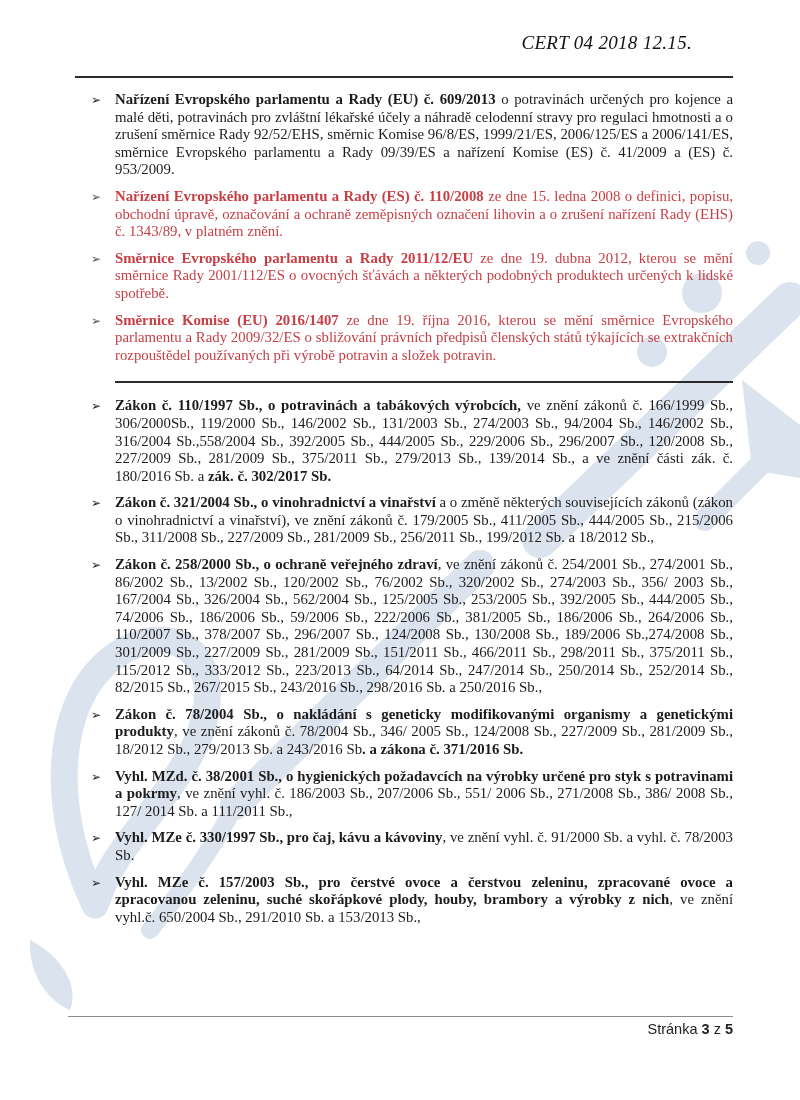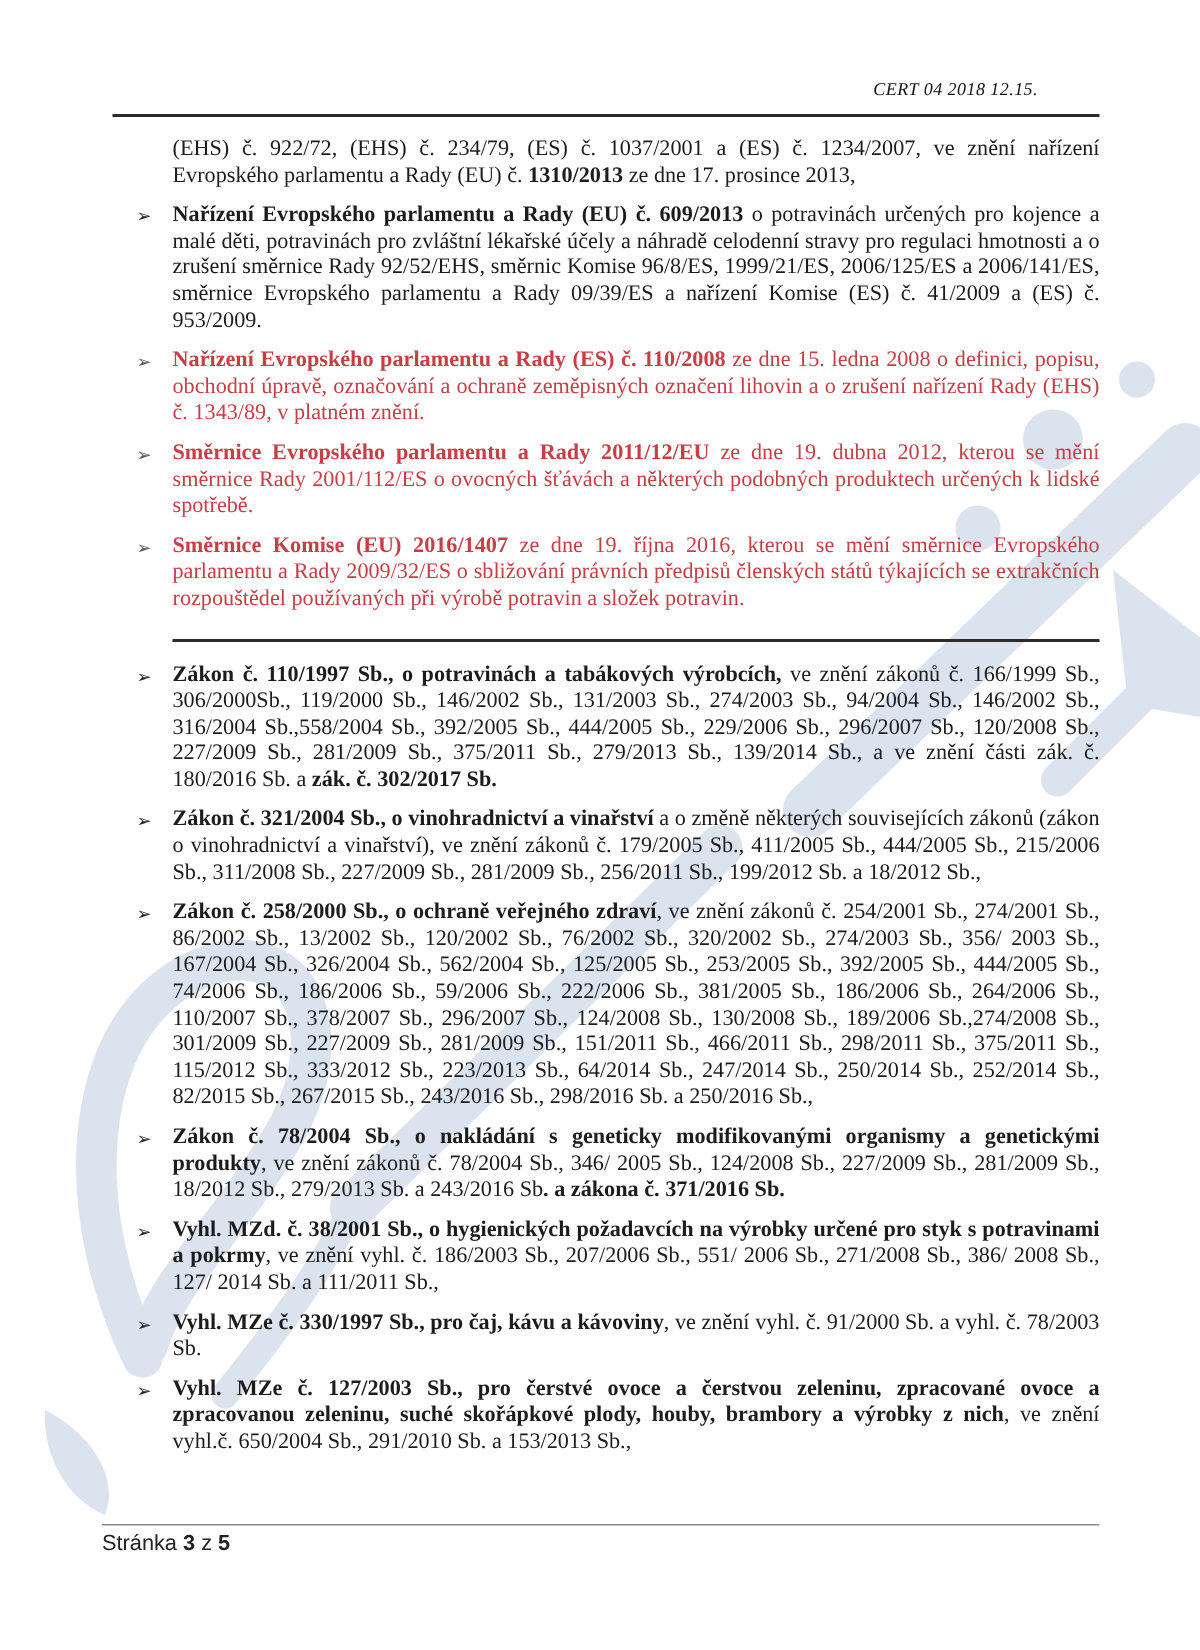--- a/index.html
+++ b/index.html
@@ -9,22 +9,22 @@
     margin:0 auto;
     background:#ffffff;
     overflow:hidden;
     font-family:"Liberation Serif", serif;
     color:#1c1c1c;
   }
   .watermark{position:absolute;left:0;top:0;width:800px;height:1100px;z-index:0;}
   .page-body{position:relative;z-index:1;}
 
   .header-code{
-    position:absolute;top:52px;right:108px;
-    font-style:italic;font-size:12px;letter-spacing:.3px;
+    position:absolute;top:32px;right:108px;
+    font-style:italic;font-size:19px;letter-spacing:.3px;
     color:#141414;white-space:nowrap;
   }
   .content{position:absolute;left:75px;top:76px;width:658px;}
   hr{border:none;margin:0;}
   .top-rule{border-top:2px solid #2b2b2b;margin-bottom:13px;}
   .mid-rule{border-top:2px solid #2b2b2b;margin:17px 0 14px 40px;}
 
   .intro{
     margin:0 0 9px 40px;
     font-size:14.8px;line-height:17.6px;
@@ -41,21 +41,21 @@
     position:absolute;left:-24px;top:1px;
     font-family:"DejaVu Sans", sans-serif;
     font-size:12px;color:#222;
   }
   li.item.red{color:#c73e44;}
   li.item.red .marker{color:#555;}
   b{font-weight:bold;}
 
   .footer{
     position:absolute;left:68px;top:1016px;width:665px;z-index:1;
-    text-align:left;
+    text-align:right;
   }
   .footer-rule{border-top:1.5px solid #8a8a8a;margin-bottom:4px;}
   .footer-text{
     font-family:"Liberation Sans", sans-serif;
     font-size:14.5px;color:#222;
   }
   .footer-text b{font-weight:bold;}
 </style>
 </head>
 <body>
@@ -78,21 +78,20 @@
       <path d="M 30 940 C 60 955 80 985 70 1010 C 45 1000 28 970 30 940 Z"></path>
     </g>
   </svg>
 
   <div class="page-body">
     <div class="header-code">CERT  04 2018 12.15.</div>
 
     <div class="content">
       <hr class="top-rule">
 
-      <p class="intro"><span>(EHS) č. 922/72, (EHS) č. 234/79, (ES) č. 1037/2001 a (ES) č. 1234/2007, ve znění nařízení Evropského parlamentu a Rady (EU) č. </span><b>1310/2013</b><span> ze dne 17. prosince 2013,</span></p>
 
       <ul class="reg-list">
         <li class="item">
           <span class="marker">➢</span>
           <b>Nařízení Evropského parlamentu a Rady (EU) č. 609/2013</b><span> o potravinách určených pro kojence a malé děti, potravinách pro zvláštní lékařské účely a náhradě celodenní stravy pro regulaci hmotnosti a o zrušení směrnice Rady 92/52/EHS, směrnic Komise 96/8/ES, 1999/21/ES, 2006/125/ES a 2006/141/ES, směrnice Evropského parlamentu a Rady 09/39/ES a nařízení Komise (ES) č. 41/2009 a (ES) č. 953/2009.</span><b></b>
         </li>
         <li class="item red">
           <span class="marker">➢</span>
           <b>Nařízení Evropského parlamentu a Rady (ES) č. 110/2008</b><span> ze dne 15. ledna 2008 o definici, popisu, obchodní úpravě, označování a ochraně zeměpisných označení lihovin a o zrušení nařízení Rady (EHS) č. 1343/89, v platném znění.</span><b></b>
         </li>
@@ -128,21 +127,21 @@
         <li class="item">
           <span class="marker">➢</span>
           <b>Vyhl. MZd. č. 38/2001 Sb., o hygienických požadavcích na výrobky určené pro styk s potravinami a pokrmy</b><span>, ve znění vyhl. č. 186/2003 Sb., 207/2006 Sb., 551/ 2006 Sb., 271/2008 Sb., 386/ 2008 Sb., 127/ 2014 Sb. a  111/2011 Sb.,</span><b></b>
         </li>
         <li class="item">
           <span class="marker">➢</span>
           <b>Vyhl. MZe č. 330/1997 Sb., pro čaj, kávu a kávoviny</b><span>, ve znění vyhl. č. 91/2000 Sb. a vyhl. č. 78/2003 Sb.</span><b></b>
         </li>
         <li class="item">
           <span class="marker">➢</span>
-          <b>Vyhl. MZe č. 127/2003 Sb., pro čerstvé ovoce a čerstvou zeleninu, zpracované ovoce a zpracovanou zeleninu, suché skořápkové plody, houby, brambory a výrobky z nich</b><span>, ve znění vyhl.č. 650/2004 Sb., 291/2010 Sb. a 153/2013 Sb.,</span><b></b>
+          <b>Vyhl. MZe č. 157/2003 Sb., pro čerstvé ovoce a čerstvou zeleninu, zpracované ovoce a zpracovanou zeleninu, suché skořápkové plody, houby, brambory a výrobky z nich</b><span>, ve znění vyhl.č. 650/2004 Sb., 291/2010 Sb. a 153/2013 Sb.,</span><b></b>
         </li>
       </ul>
     </div>
 
     <div class="footer">
       <hr class="footer-rule">
       <div class="footer-text"><span>Stránka </span><b>3</b><span> z </span><b>5</b></div>
     </div>
   </div>
 </div>

